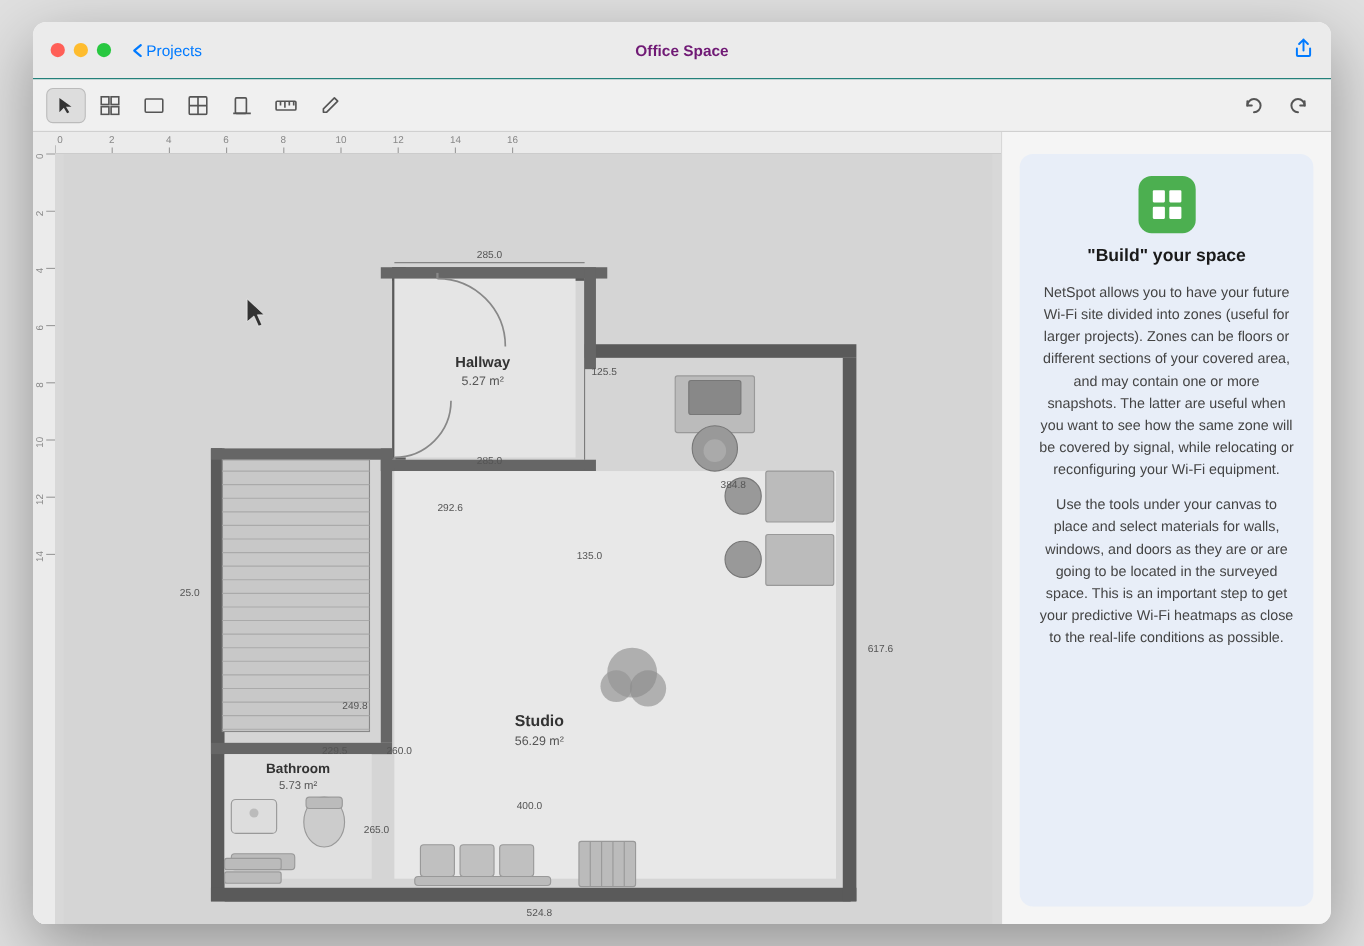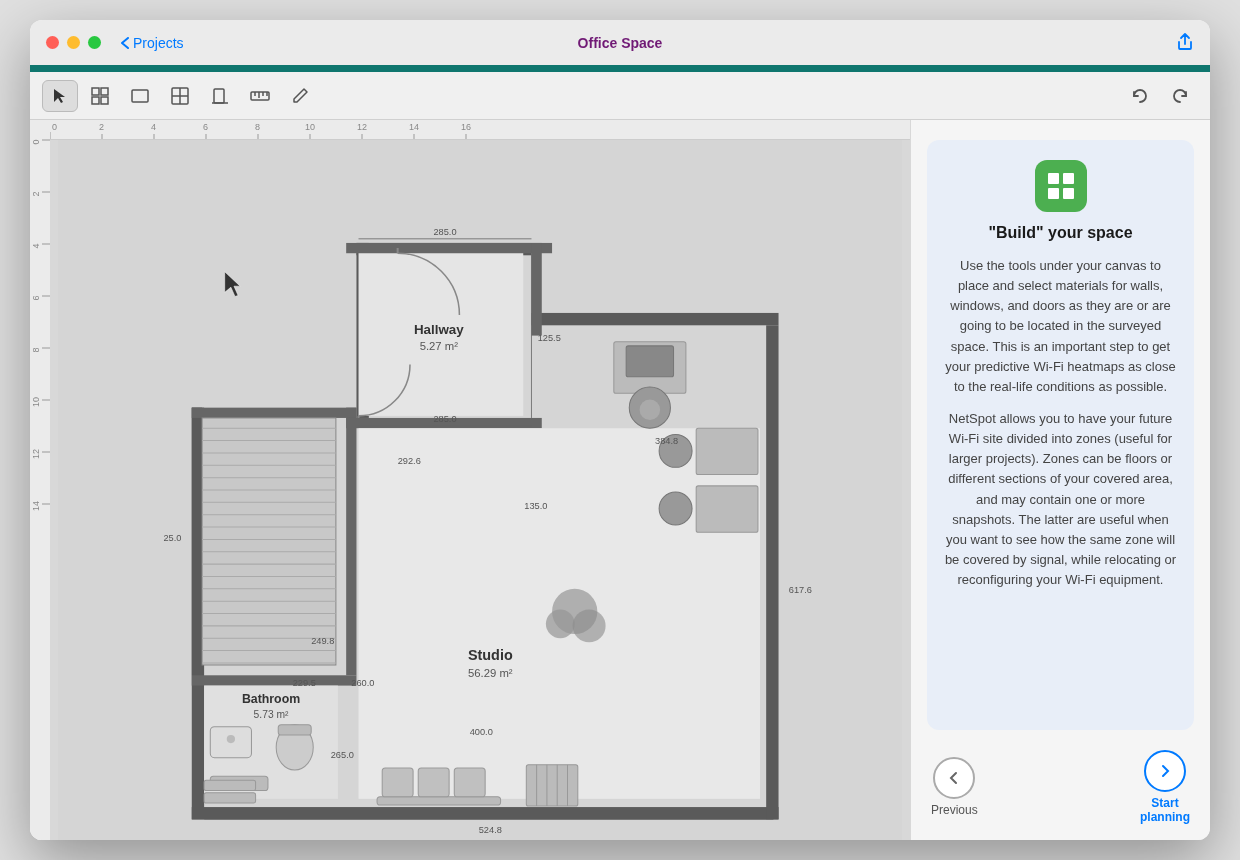--- a/index.html
+++ b/index.html
@@ -19,21 +19,21 @@
       border-radius: 12px;
       box-shadow: 0 20px 60px rgba(0,0,0,0.35);
       display: flex;
       flex-direction: column;
       overflow: hidden;
     }
     
     .title-bar {
       height: 52px;
       background: #ebebeb;
-      border-bottom: 7px solid #0f766e;
+      border-bottom: 1px solid #0f766e;
       display: flex;
       align-items: center;
       padding: 0 16px;
       flex-shrink: 0;
       position: relative;
     }
     .traffic-lights {
       display: flex;
       gap: 8px;
       align-items: center;
@@ -520,37 +520,18 @@
         <div class="info-icon">
 
           <svg viewBox="0 0 30 30" fill="white">
             <rect x="2" y="2" width="11" height="11" rx="1"></rect>
             <rect x="17" y="2" width="11" height="11" rx="1"></rect>
             <rect x="2" y="17" width="11" height="11" rx="1"></rect>
             <rect x="17" y="17" width="11" height="11" rx="1"></rect>
           </svg>
         </div>
         <div class="info-title">"Build" your space</div>
+        <p class="info-text">NetSpot allows you to have your future Wi-Fi site divided into zones (useful for larger projects). Zones can be floors or different sections of your covered area, and may contain one or more snapshots. The latter are useful when you want to see how the same zone will be covered by signal, while relocating or reconfiguring your Wi-Fi equipment.</p>
         <p class="info-text">Use the tools under your canvas to place and select materials for walls, windows, and doors as they are or are going to be located in the surveyed space. This is an important step to get your predictive Wi-Fi heatmaps as close to the real-life conditions as possible.</p>
-        <p class="info-text">NetSpot allows you to have your future Wi-Fi site divided into zones (useful for larger projects). Zones can be floors or different sections of your covered area, and may contain one or more snapshots. The latter are useful when you want to see how the same zone will be covered by signal, while relocating or reconfiguring your Wi-Fi equipment.</p>
-      </div>
-      <div class="panel-footer">
-        <div class="prev-btn">
-          <div class="circle-btn">
-            <svg width="16" height="16" viewBox="0 0 16 16" fill="none" stroke="#666" stroke-width="2" stroke-linecap="round">
-              <polyline points="10,3 5,8 10,13"></polyline>
-            </svg>
-          </div>
-          <span class="btn-label">Previous</span>
-        </div>
-        <div class="start-btn">
-          <div class="circle-btn">
-            <svg width="16" height="16" viewBox="0 0 16 16" fill="none" stroke="#007aff" stroke-width="2" stroke-linecap="round">
-              <polyline points="6,3 11,8 6,13"></polyline>
-            </svg>
-          </div>
-          <span class="btn-label" style="white-space:pre-line;text-align:center;">Start
-planning</span>
-        </div>
       </div>
     </div>
   </div>
 </div>
 
 </body></html>

